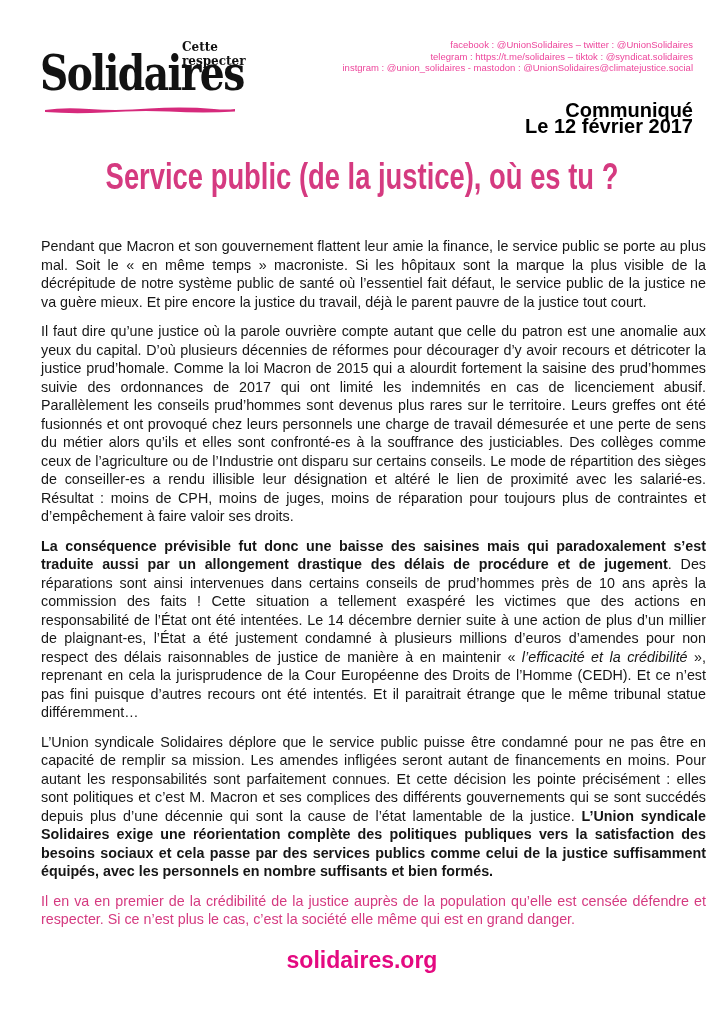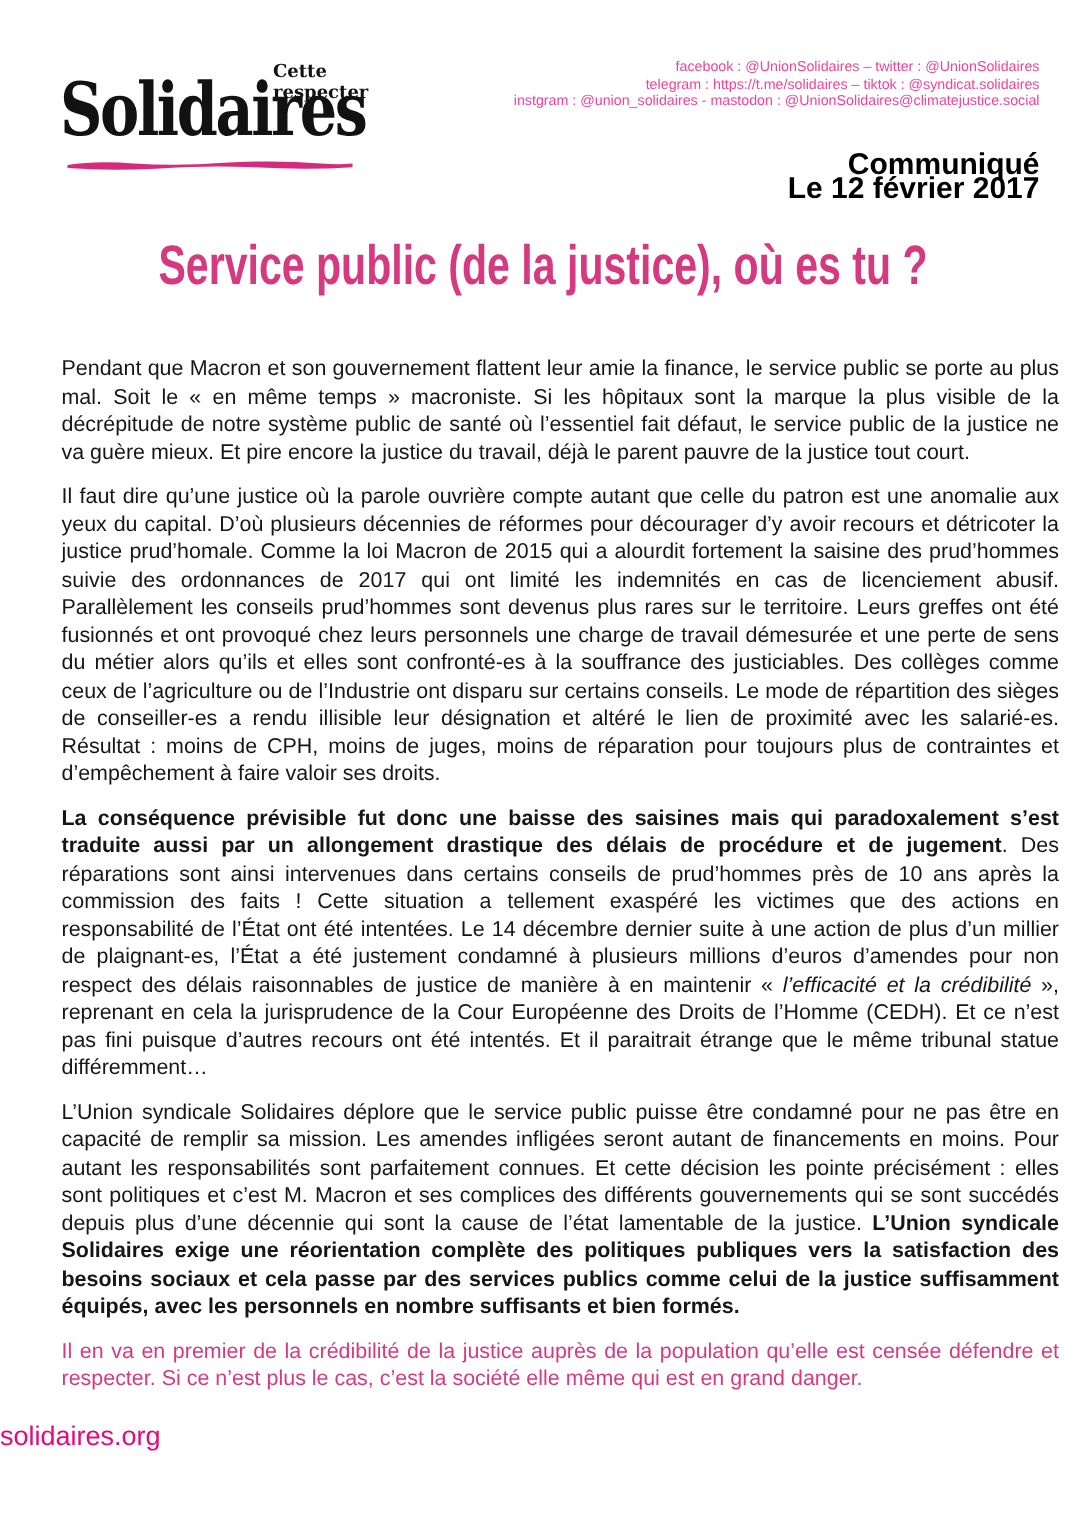--- a/index.html
+++ b/index.html
@@ -111,22 +111,23 @@
   .content em{}
   .pink-para{
     color:var(--pink-title);
     font-weight:normal;
   }
 
   
   .site{
     position:absolute;
     left:0; right:0; top:947px;
-    font-size:18px;
-    font-weight:normal;
+    text-align:center;
+    font-size:23px;
+    font-weight:bold;
     color:var(--pink-footer);
   }
 </style>
 </head>
 <body>
 
 <div class="page">
 
   <header>
 

